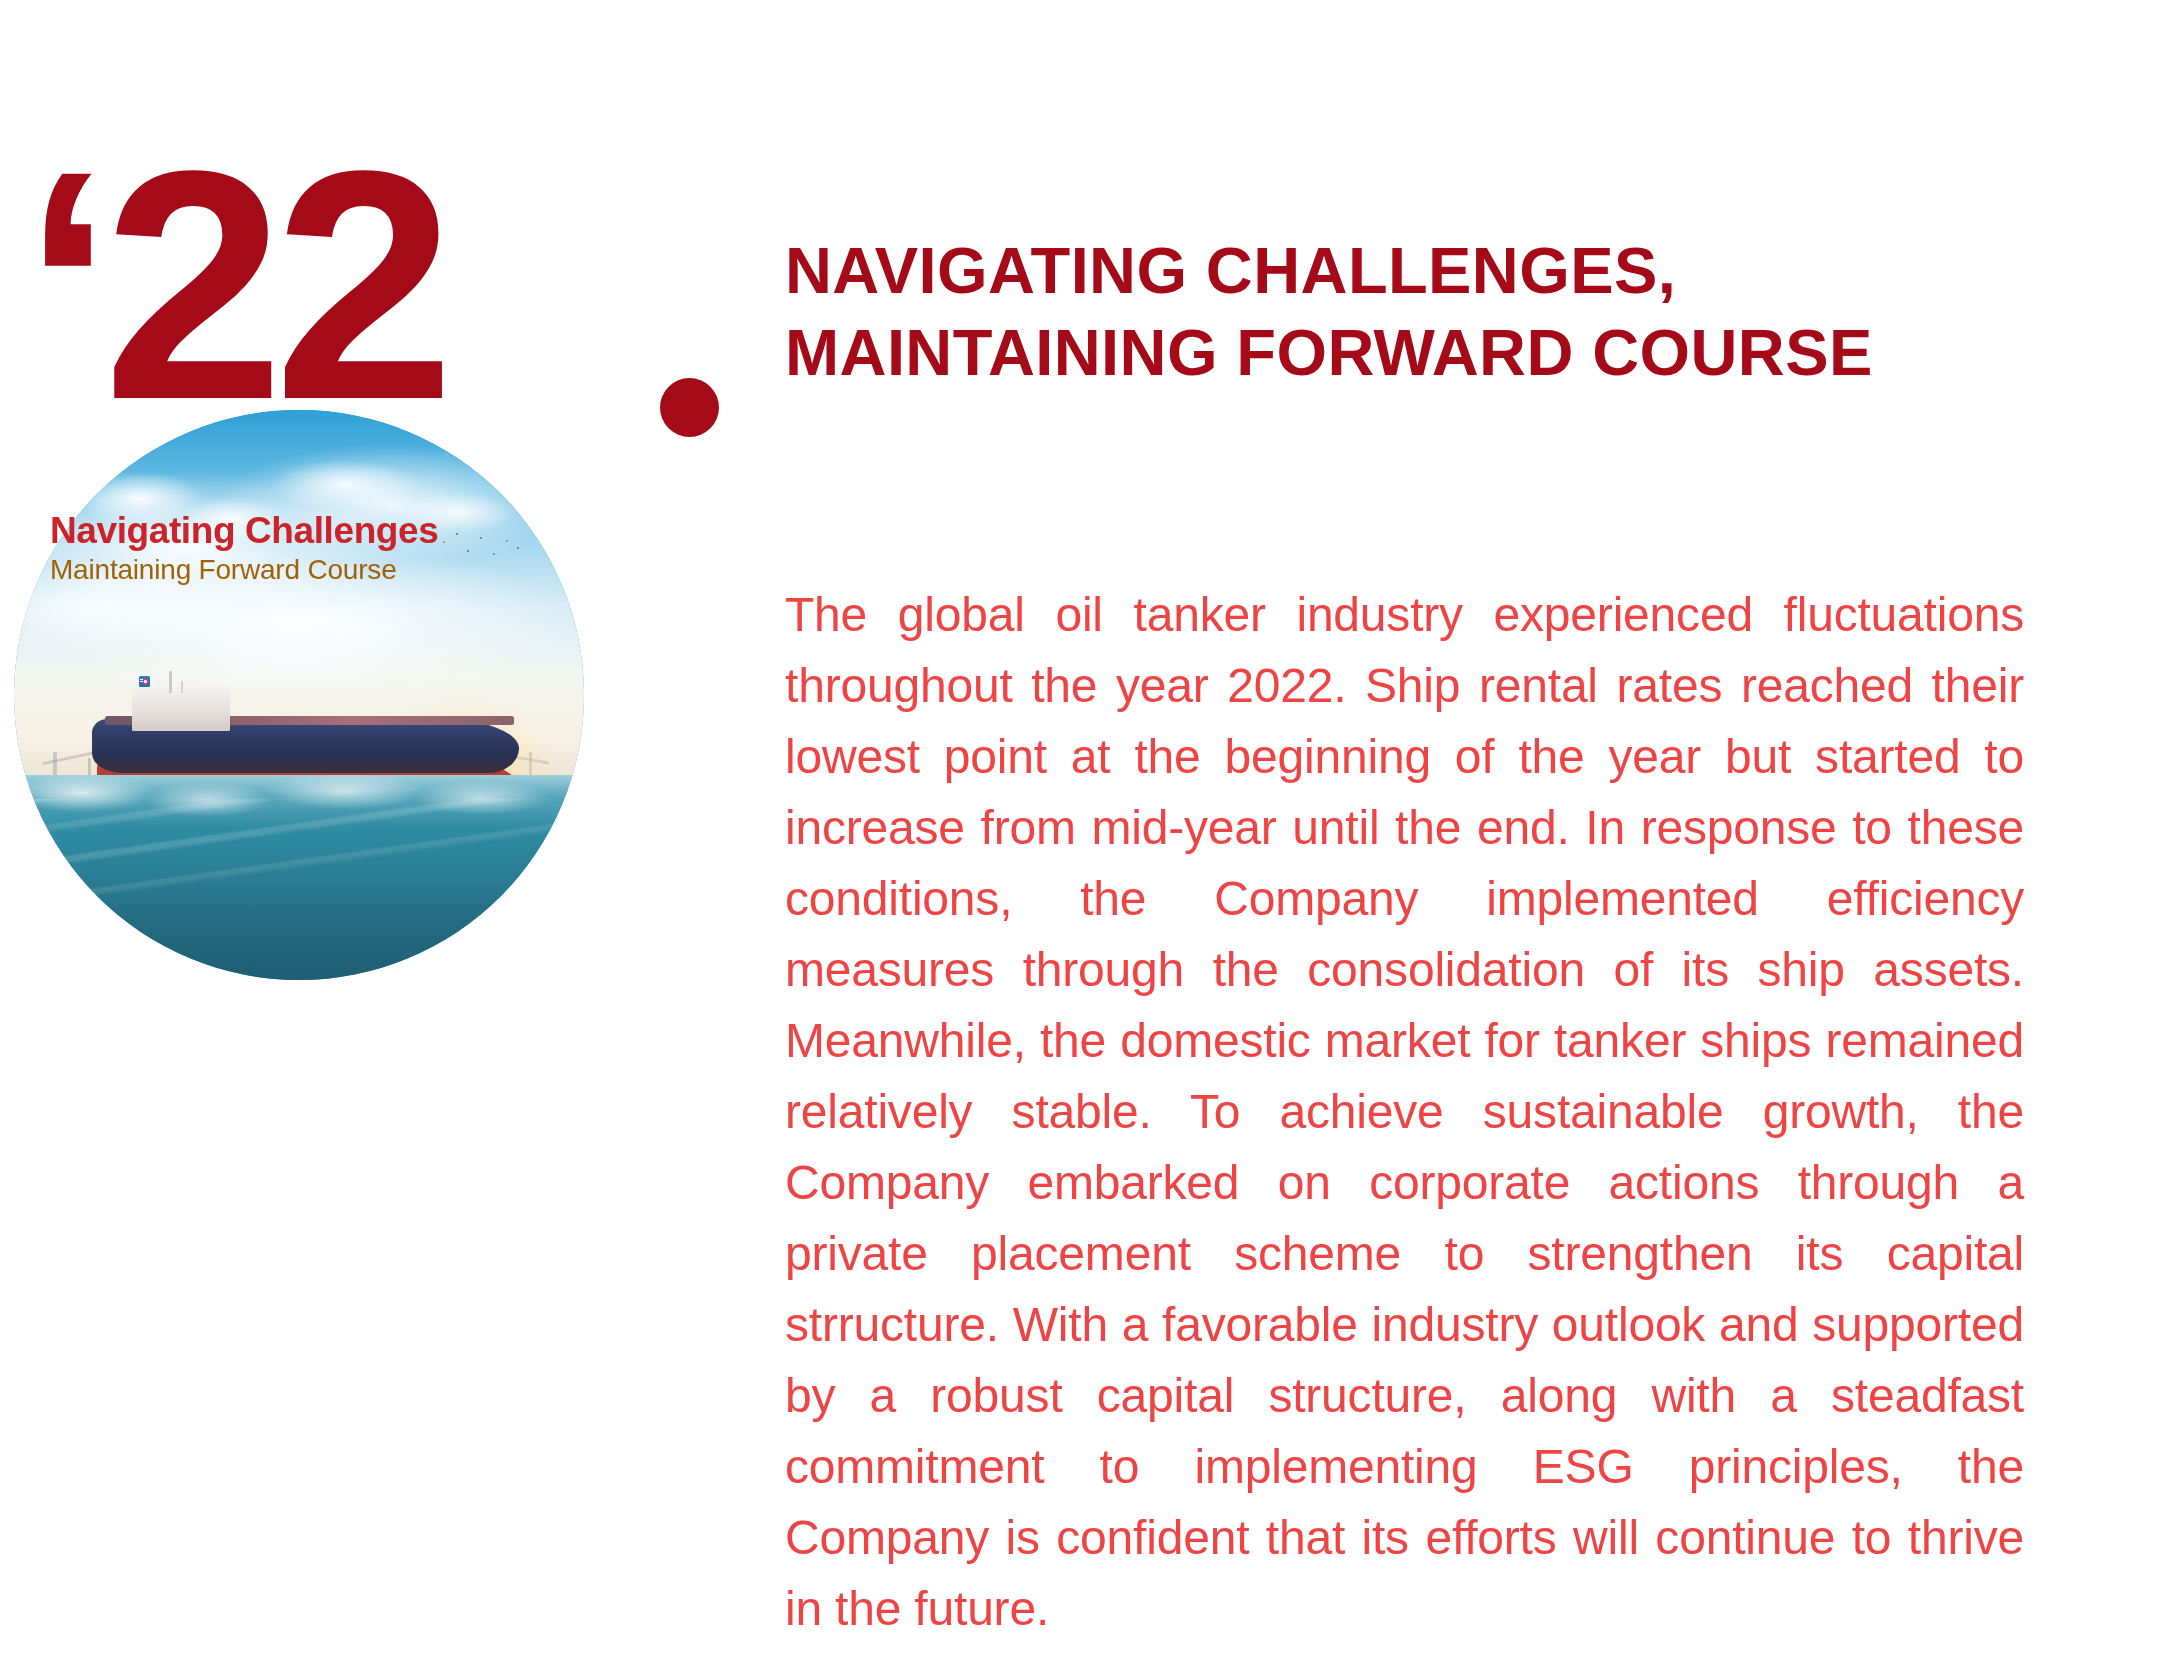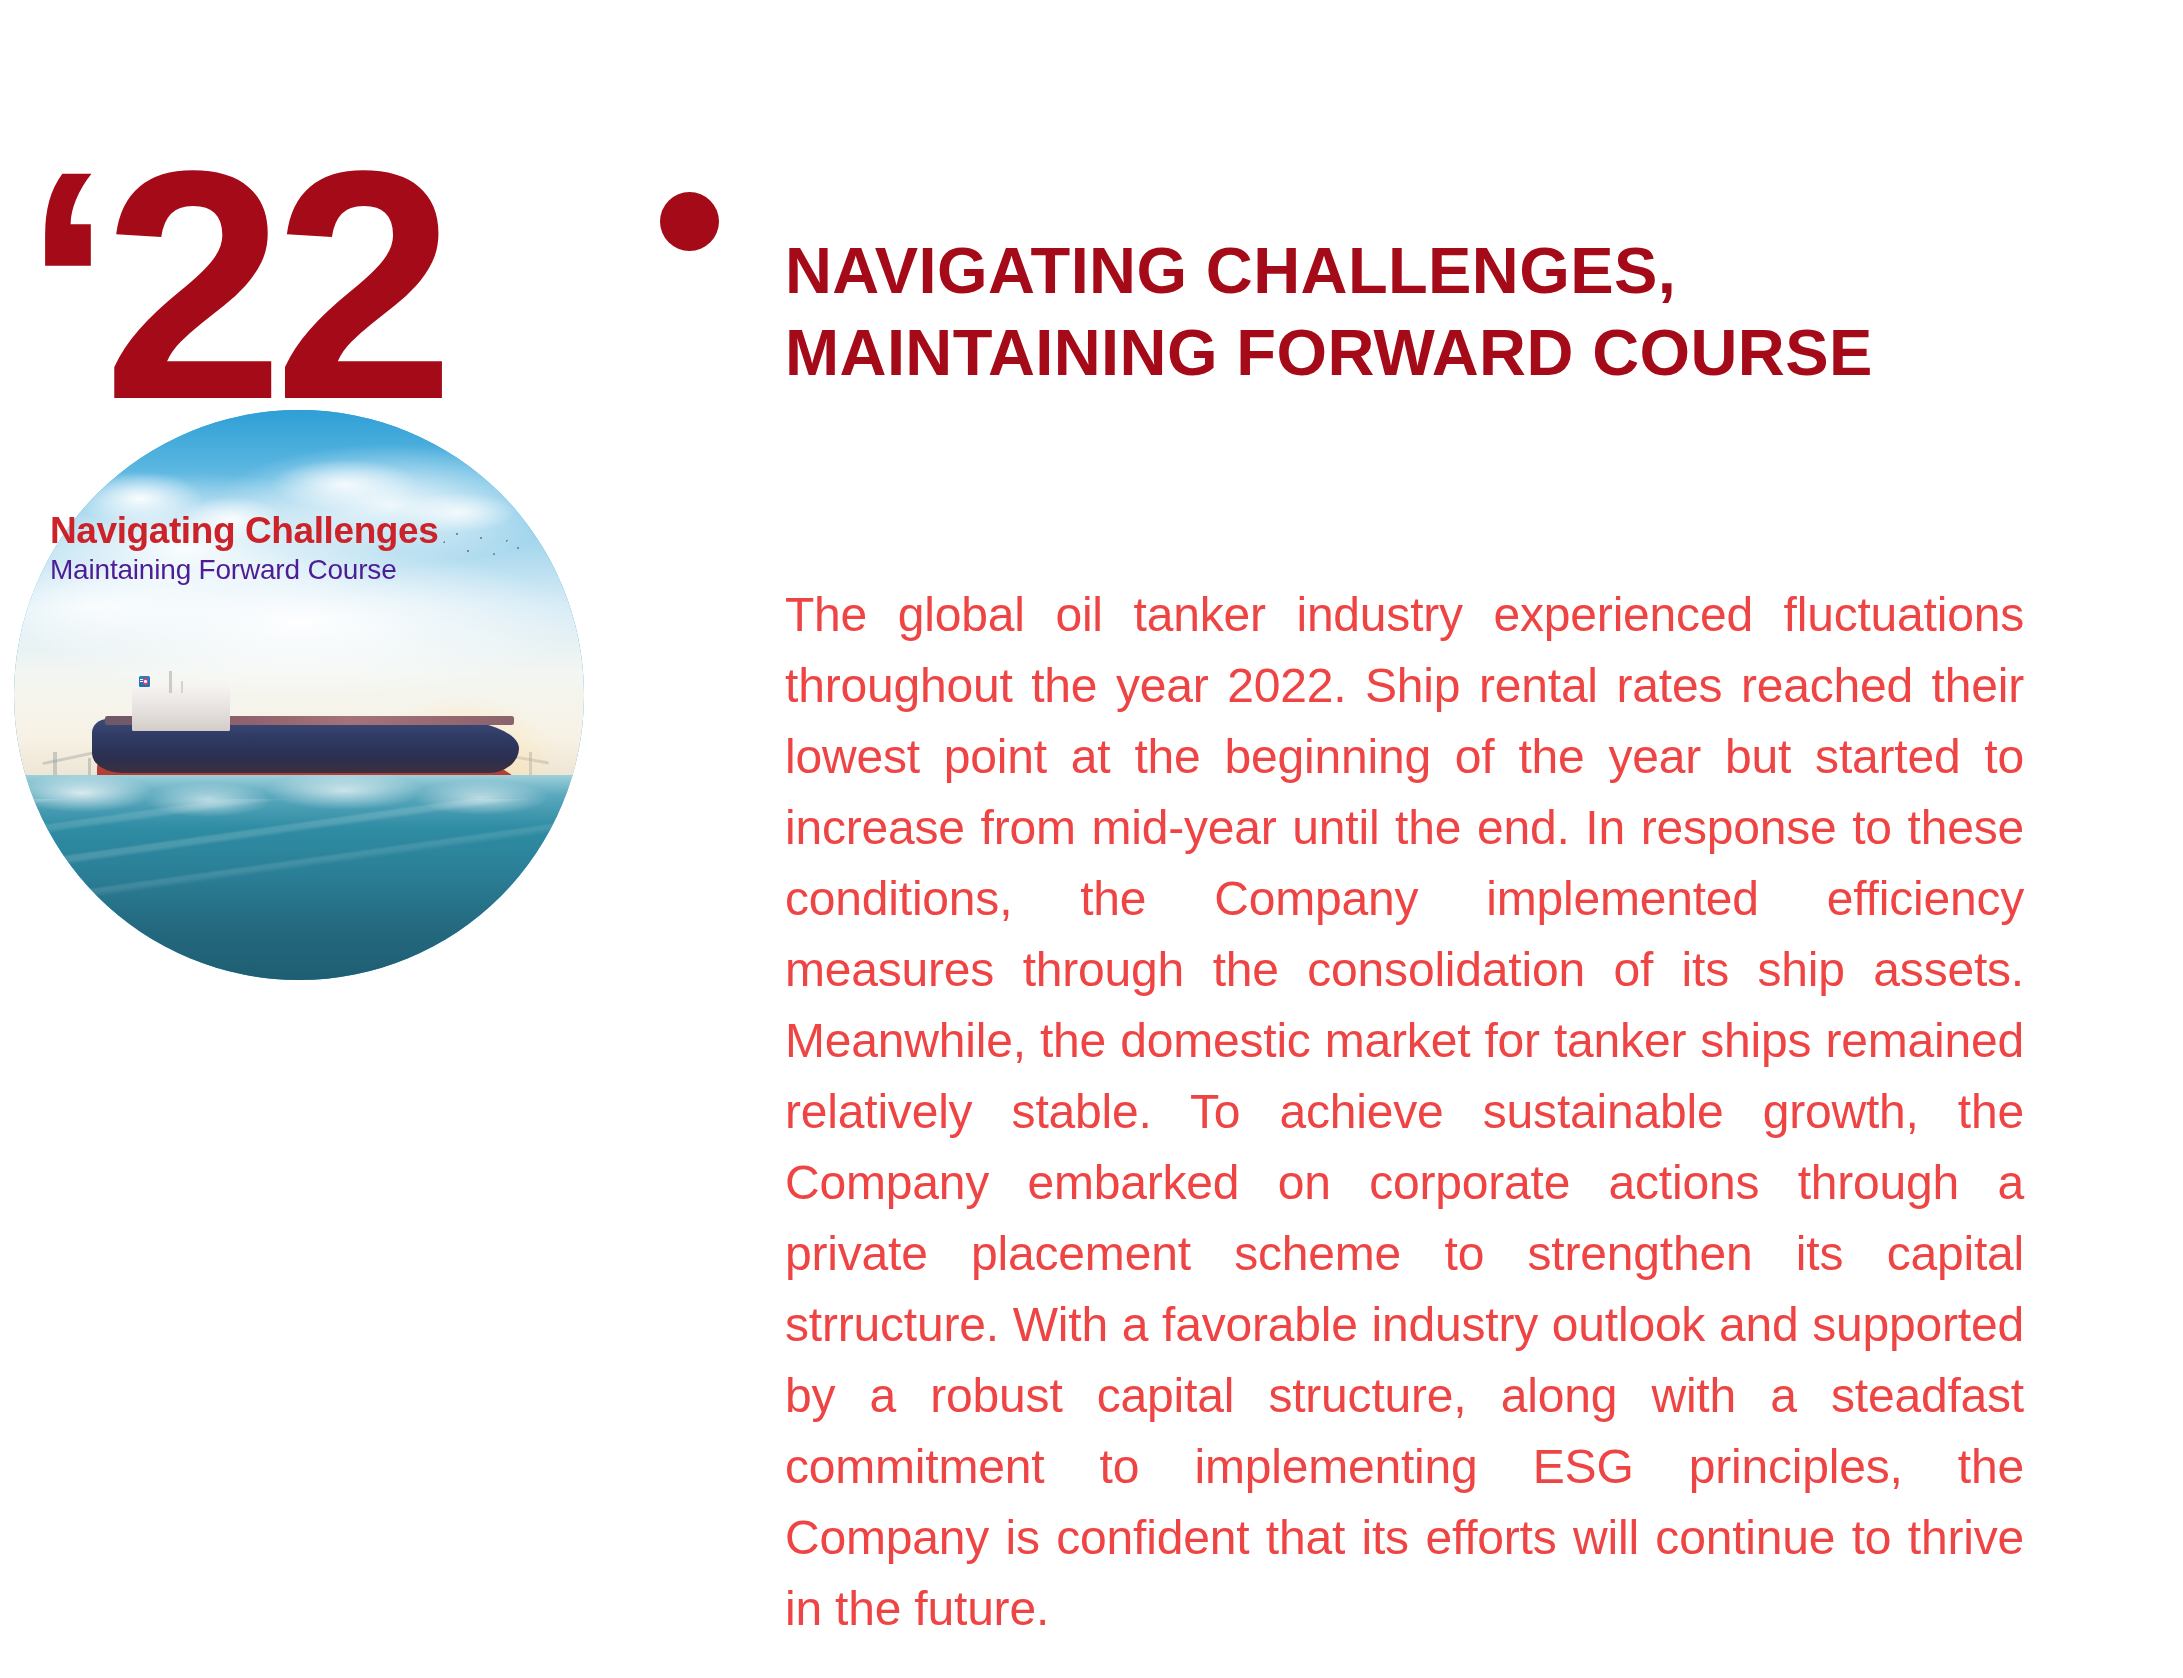--- a/index.html
+++ b/index.html
@@ -248,41 +248,41 @@
     font-size: 37px;
     line-height: 41px;
     color: #CC2229;
     letter-spacing: -0.4px;
   }
   #circle-caption .cc-sub {
     font-family: "Liberation Sans", sans-serif;
     font-weight: normal;
     font-size: 28px;
     line-height: 33px;
-    color: #4c1d95;
+    color: #a16207;
     letter-spacing: -0.2px;
     margin-top: 1.5px;
   }
 
   
   #right-col {
     position: absolute;
     left: 660px;
     top: 0;
     width: 1471px;
     height: 1678px;
   }
 
   #heading-row {
     position: absolute;
     left: 0;
     top: 186px;
     width: 1471px;
     display: flex;
-    align-items: flex-start;
+    align-items: flex-end;
   }
   #bullet-dot {
     width: 59px;
     height: 59px;
     border-radius: 50%;
     background: #A50A18;
     flex: 0 0 59px;
     margin-top: 6px;
   }
   #section-title {

